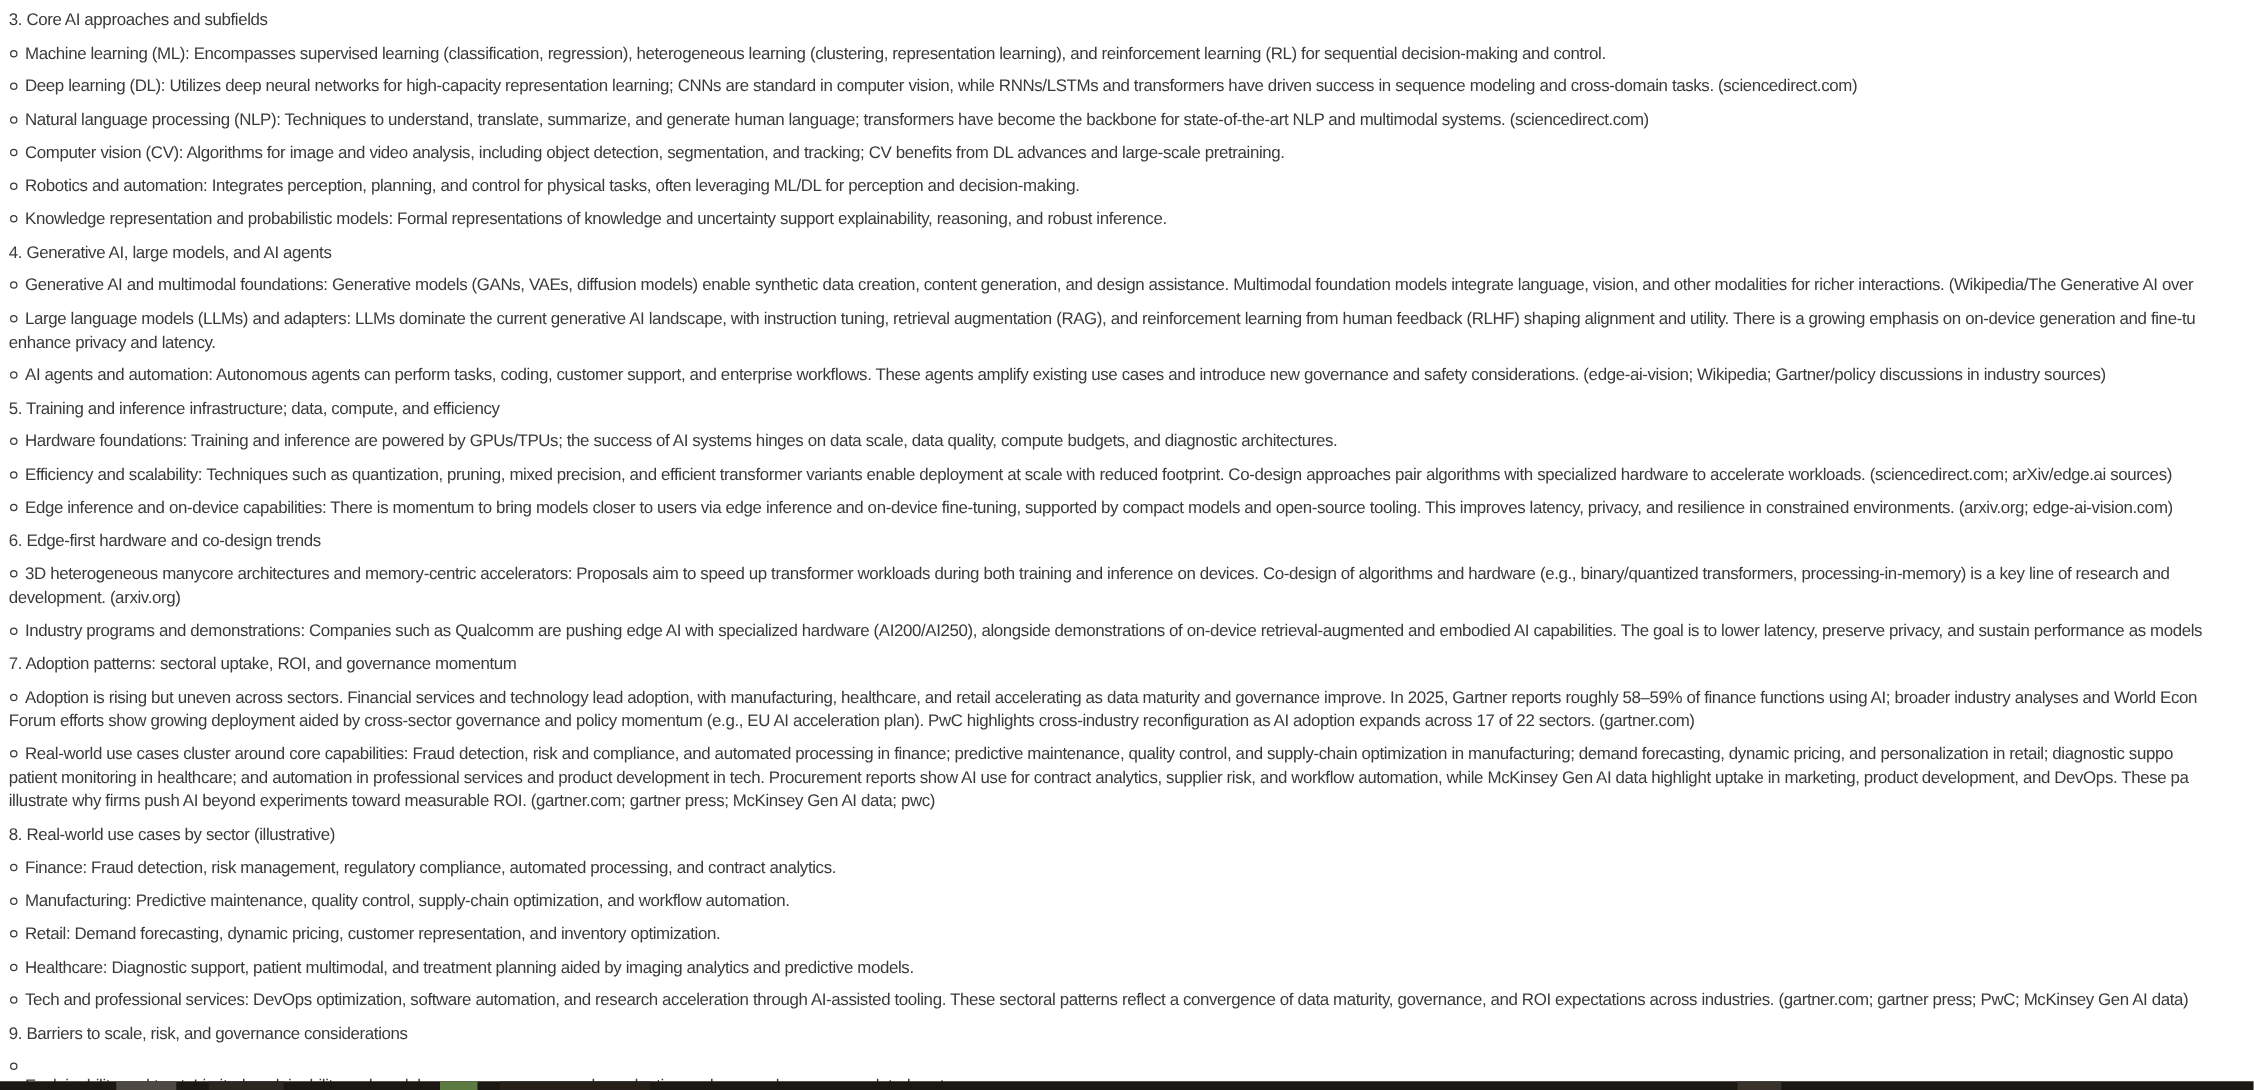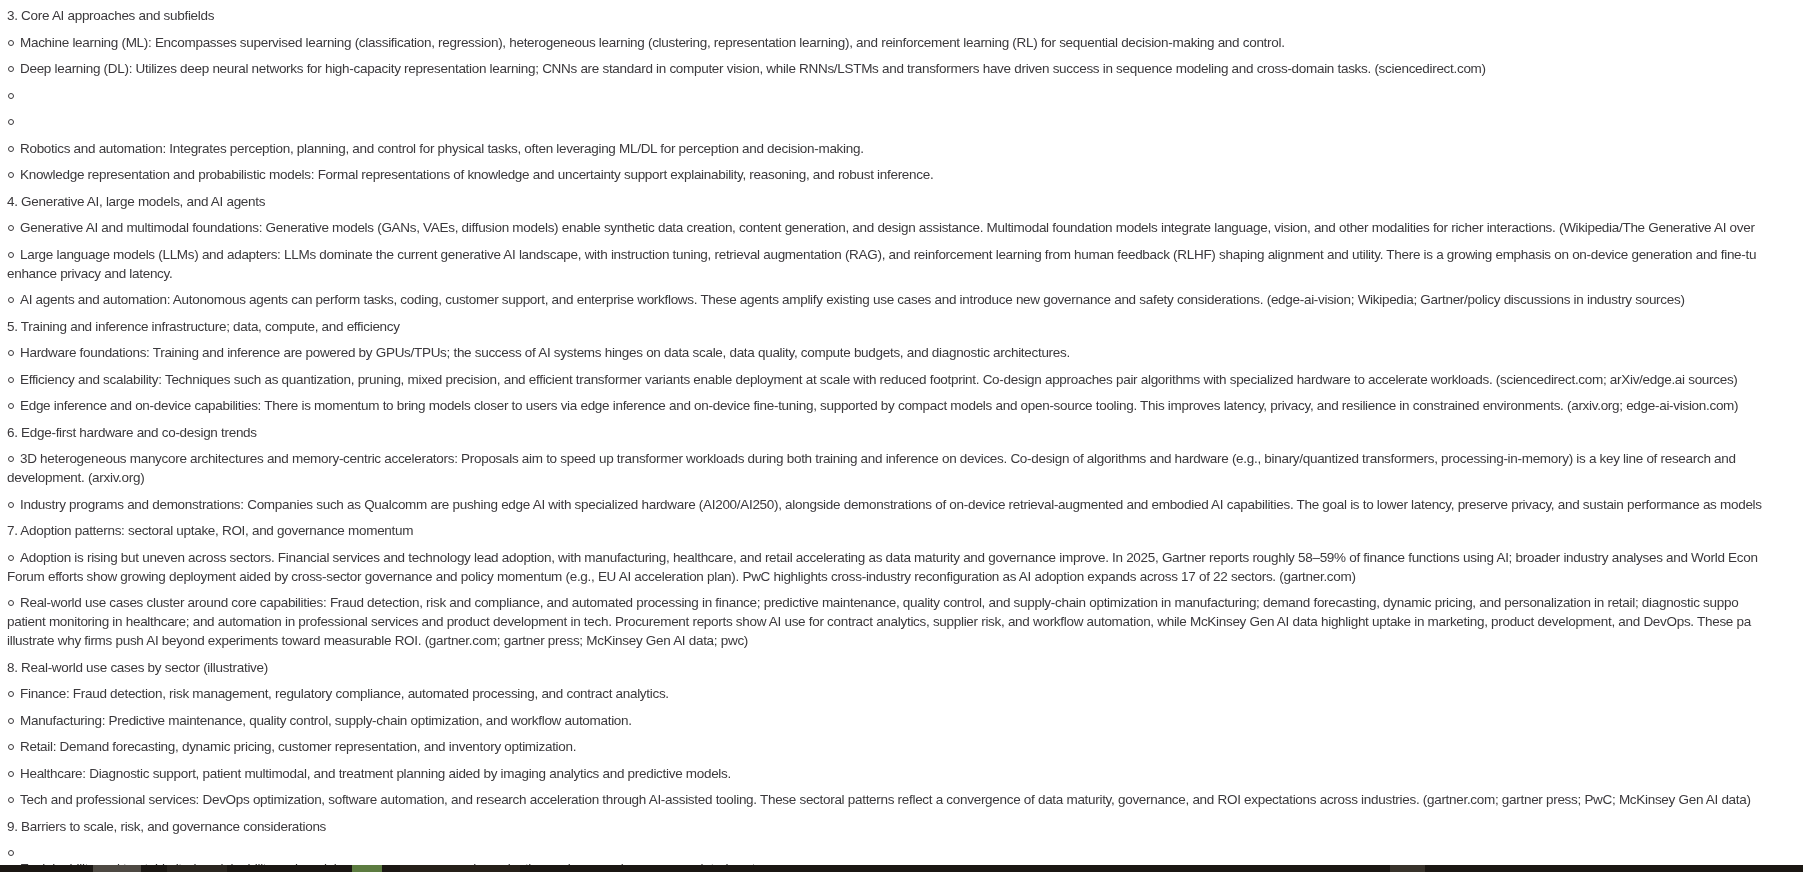--- a/index.html
+++ b/index.html
@@ -38,24 +38,24 @@
     <div class="para">
       <div class="line heading">3. Core AI approaches and subfields</div>
     </div>
     <div class="para">
       <div class="line bulleted"><span class="bullet"></span><span>Machine learning (ML): Encompasses supervised learning (classification, regression), heterogeneous learning (clustering, representation learning), and reinforcement learning (RL) for sequential decision-making and control.</span></div>
     </div>
     <div class="para">
       <div class="line bulleted"><span class="bullet"></span><span>Deep learning (DL): Utilizes deep neural networks for high-capacity representation learning; CNNs are standard in computer vision, while RNNs/LSTMs and transformers have driven success in sequence modeling and cross-domain tasks. (sciencedirect.com)</span></div>
     </div>
     <div class="para">
-      <div class="line bulleted"><span class="bullet"></span></div>
+      <div class="line bulleted"><span class="bullet"></span><span>Natural language processing (NLP): Techniques to understand, translate, summarize, and generate human language; transformers have become the backbone for state-of-the-art NLP and multimodal systems. (sciencedirect.com)</span></div>
     </div>
     <div class="para">
-      <div class="line bulleted"><span class="bullet"></span></div>
+      <div class="line bulleted"><span class="bullet"></span><span>Computer vision (CV): Algorithms for image and video analysis, including object detection, segmentation, and tracking; CV benefits from DL advances and large-scale pretraining.</span></div>
     </div>
     <div class="para">
       <div class="line bulleted"><span class="bullet"></span><span>Robotics and automation: Integrates perception, planning, and control for physical tasks, often leveraging ML/DL for perception and decision-making.</span></div>
     </div>
     <div class="para">
       <div class="line bulleted"><span class="bullet"></span><span>Knowledge representation and probabilistic models: Formal representations of knowledge and uncertainty support explainability, reasoning, and robust inference.</span></div>
     </div>
     <div class="para">
       <div class="line heading">4. Generative AI, large models, and AI agents</div>
     </div>

